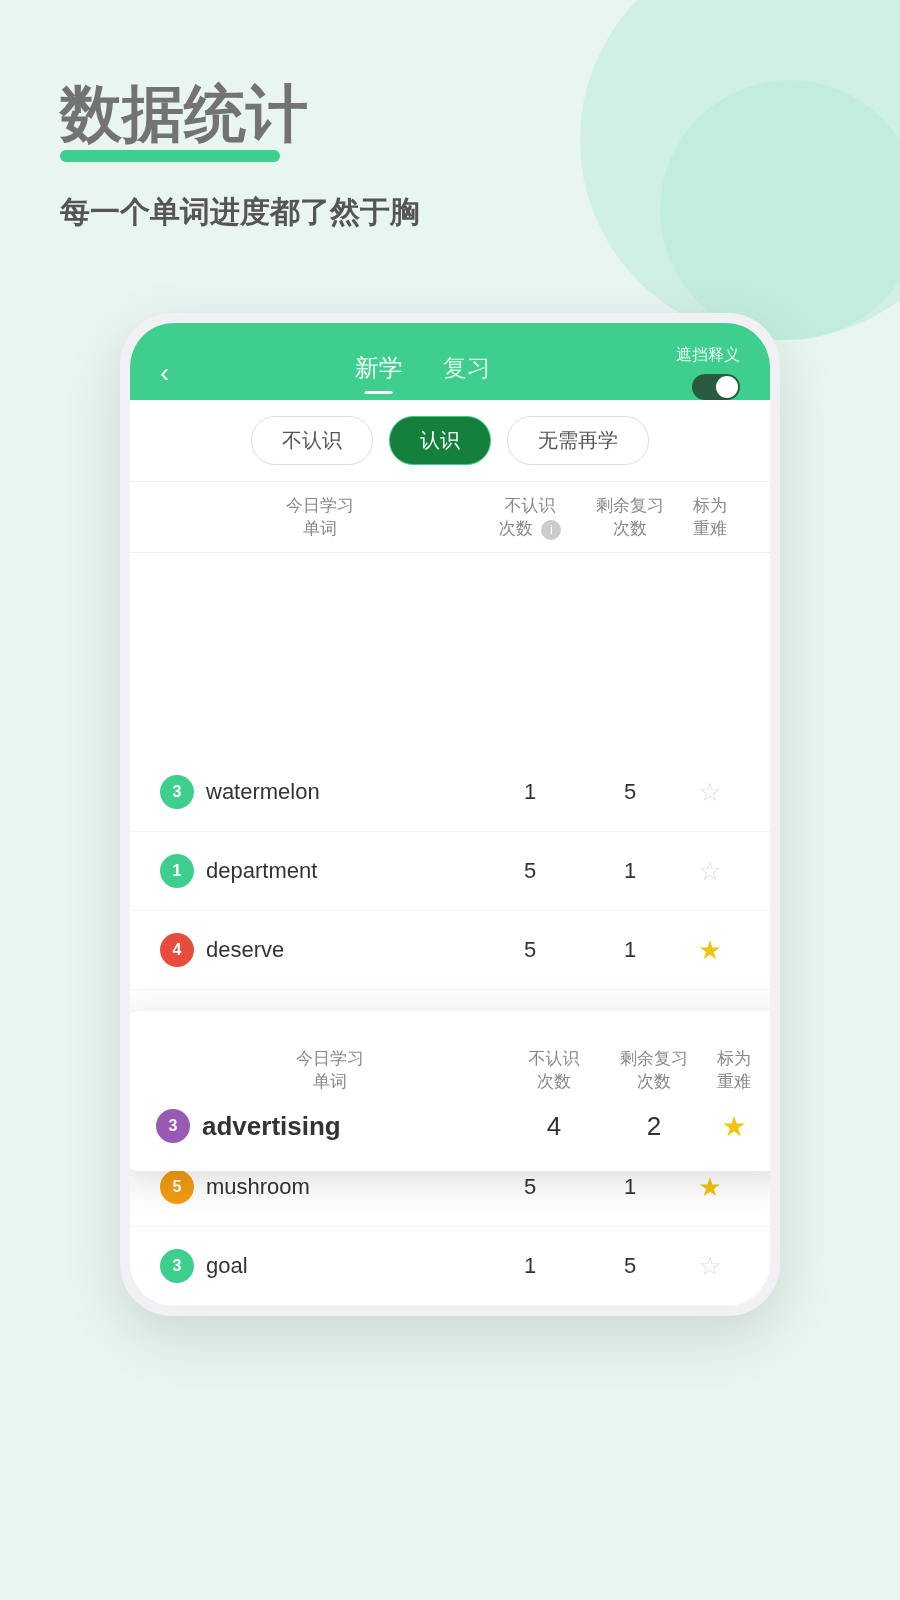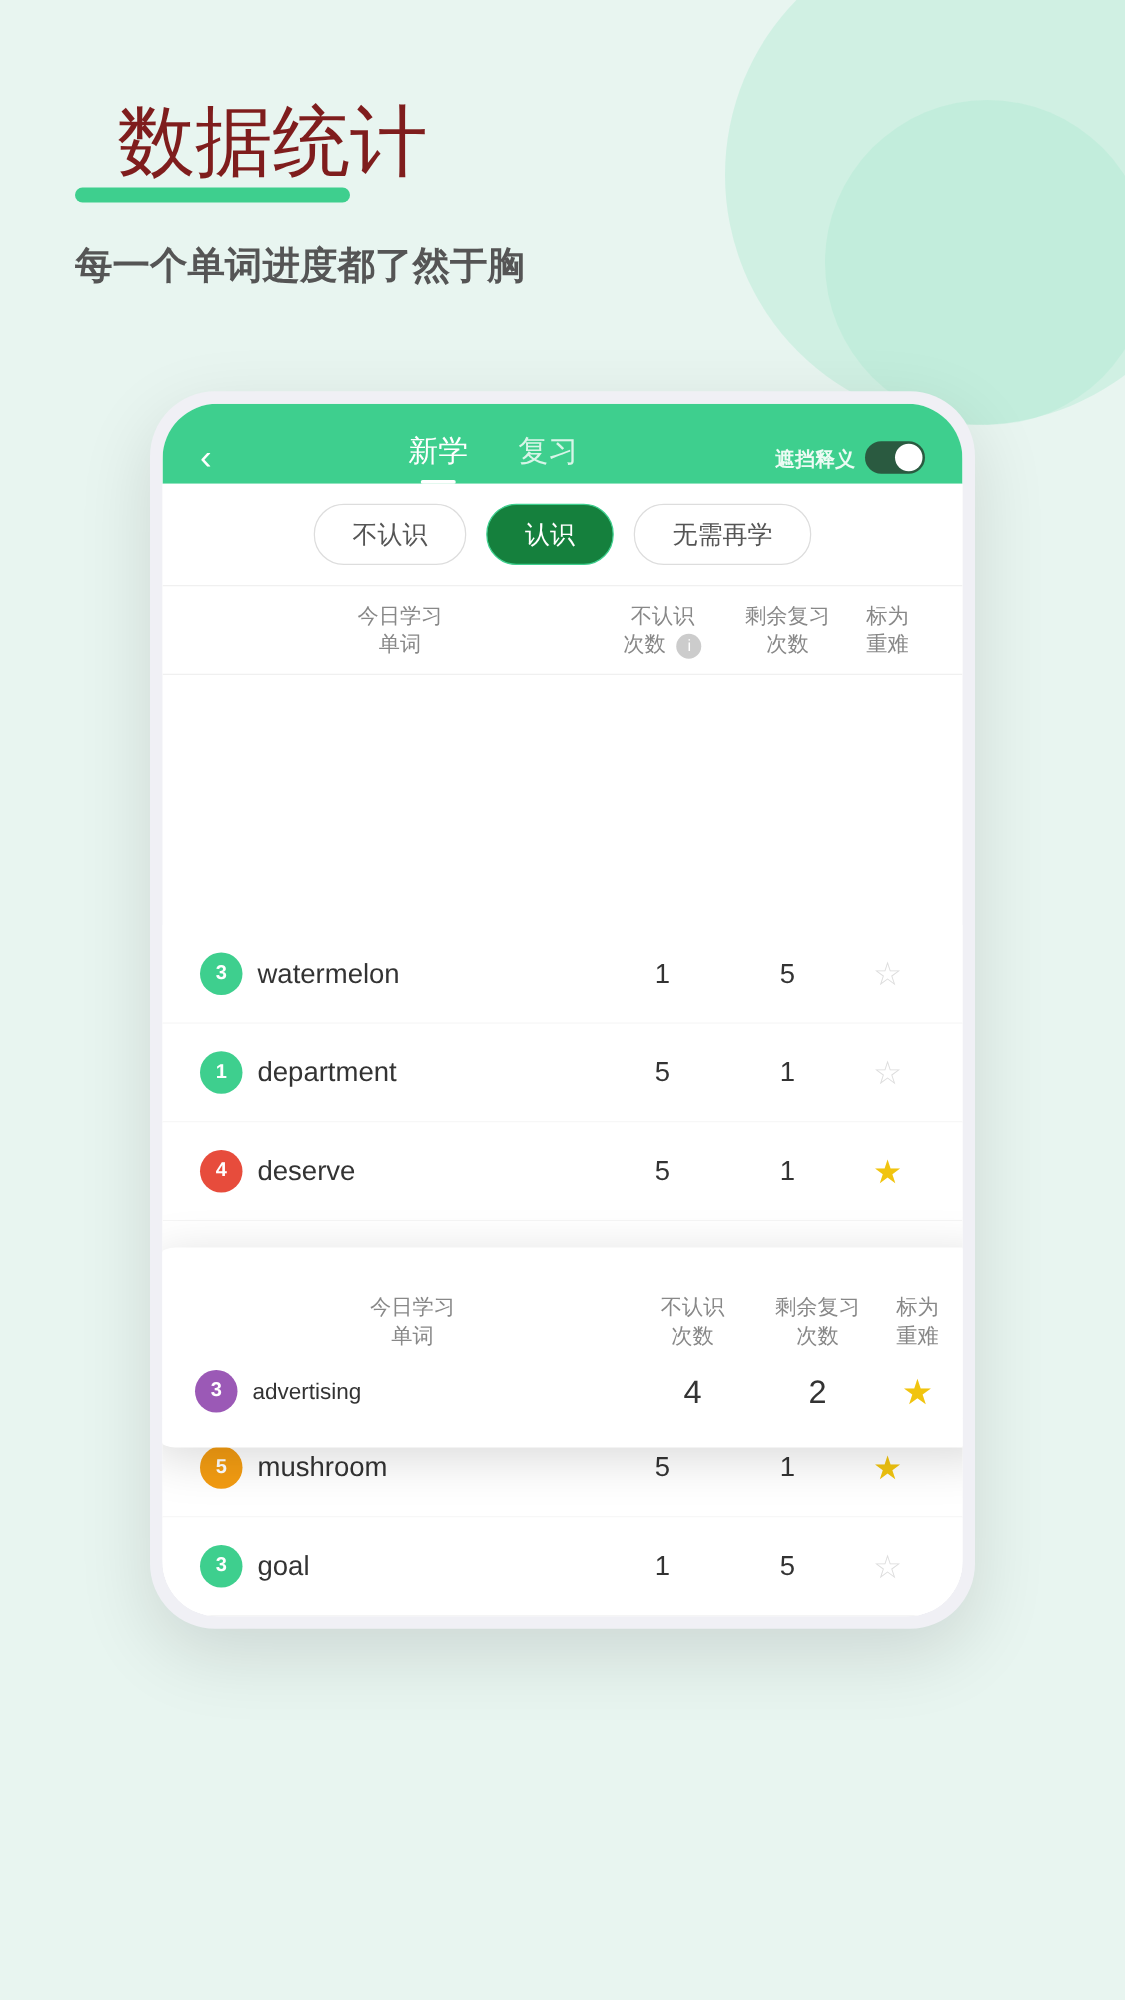--- a/index.html
+++ b/index.html
@@ -37,25 +37,24 @@
 
     
     .header-section {
       position: relative;
       z-index: 1;
       padding: 80px 60px 20px 60px;
     }
 
     .page-title {
       font-size: 62px;
-      font-weight: 400;
-      color: #7f1d1d;
+      font-weight: 700;
+      color: #737373;
       line-height: 1.1;
       margin-bottom: 10px;
-      margin-left: 34px;
     }
 
     .title-underline {
       width: 220px;
       height: 12px;
       background: #3ecf8e;
       border-radius: 6px;
       margin-top: -8px;
       margin-bottom: 30px;
     }
@@ -136,23 +135,22 @@
     }
 
     .tab-item.inactive {
       opacity: 0.8;
     }
 
     .header-right {
       display: flex;
       align-items: center;
       gap: 8px;
-      flex-direction: row;
+      flex-direction: column;
       align-items: flex-end;
-      font-weight: bold;
     }
 
     .hide-meaning-label {
       color: #fff;
       font-size: 16px;
       opacity: 0.9;
     }
 
     .toggle-switch {
       width: 48px;
@@ -441,21 +439,21 @@
             <div class="tooltip-star-col">
               <div>标为</div>
               <div>重难</div>
             </div>
           </div>
 
           
           <div class="tooltip-main-row">
             <div class="tooltip-word-info">
               <div class="level-badge level-purple">3</div>
-              <span class="word-text" style="font-size:18px; font-weight:400;text-align:center;">advertising</span>
+              <span class="word-text" style="font-size:26px; font-weight:700;text-align:center;">advertising</span>
             </div>
             <div class="tooltip-count">4</div>
             <div class="tooltip-count">2</div>
             <div class="tooltip-star star-filled">★</div>
           </div>
         </div>
 
         <div id="word-list" style="margin-top: 200px; background:#fff;">
         <div class="word-row">
       <div class="word-info">

